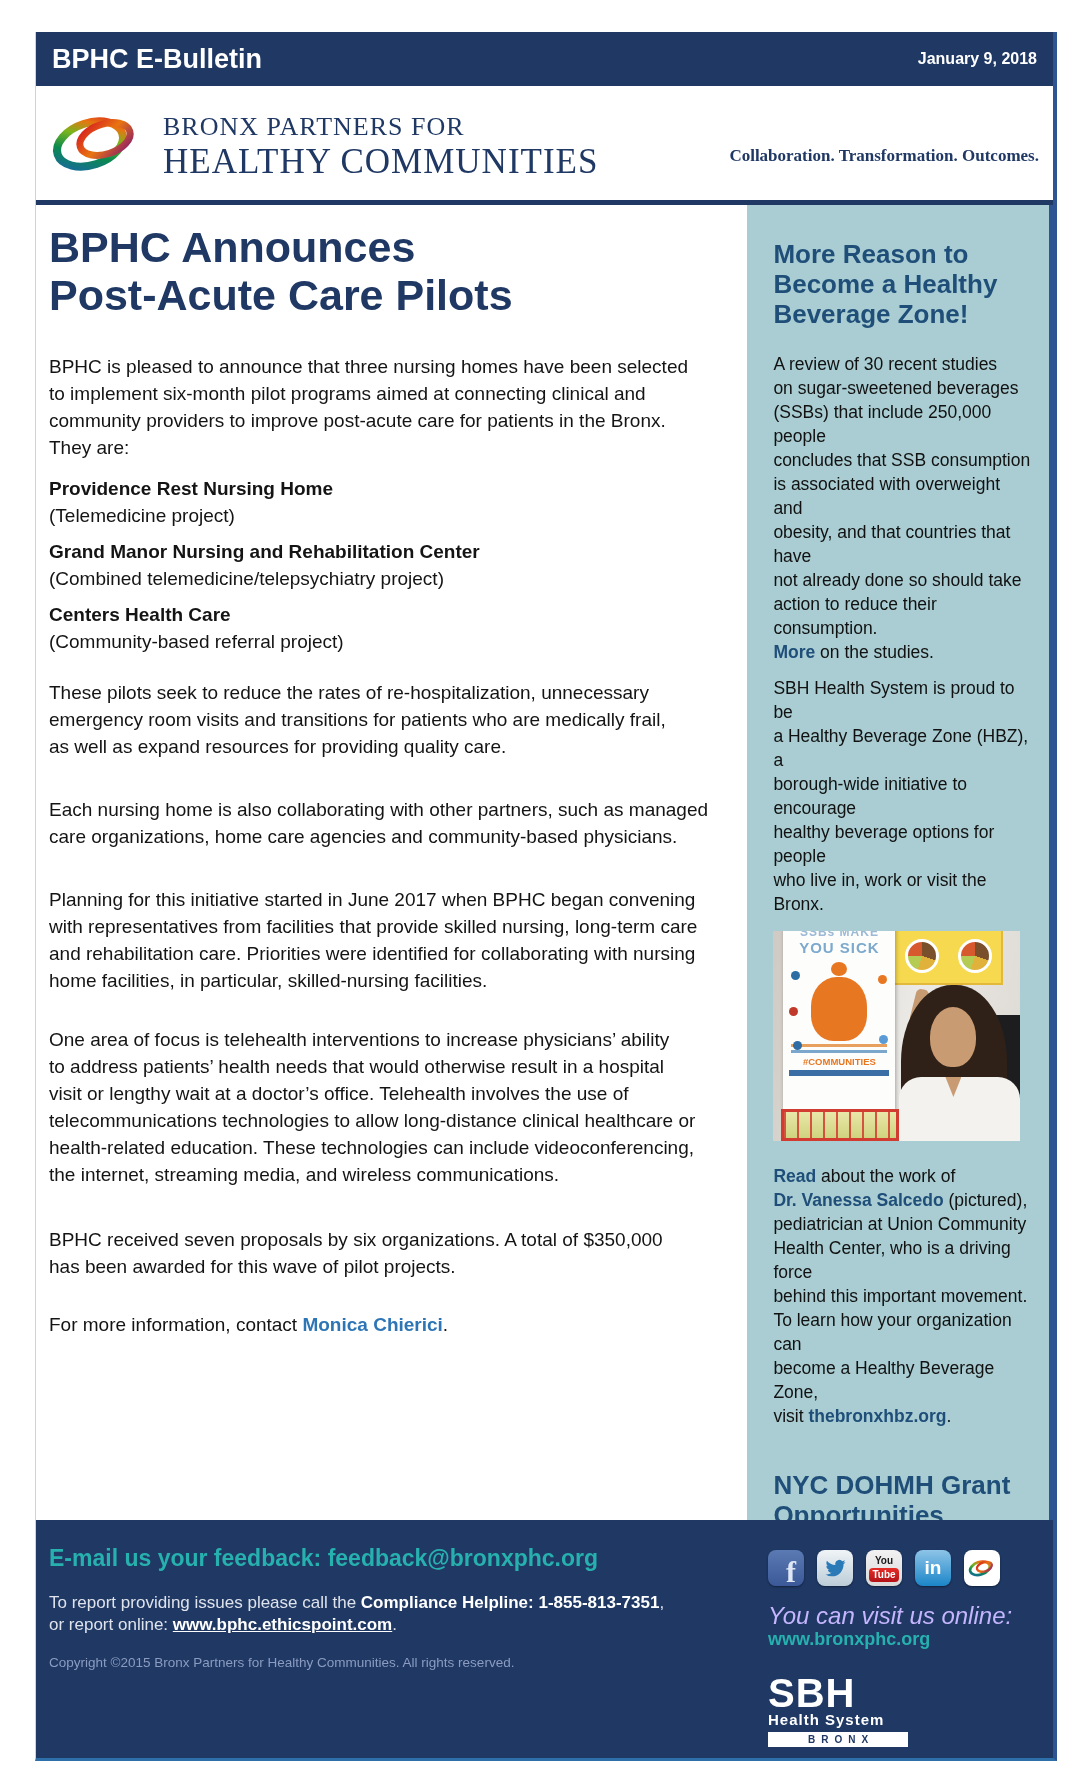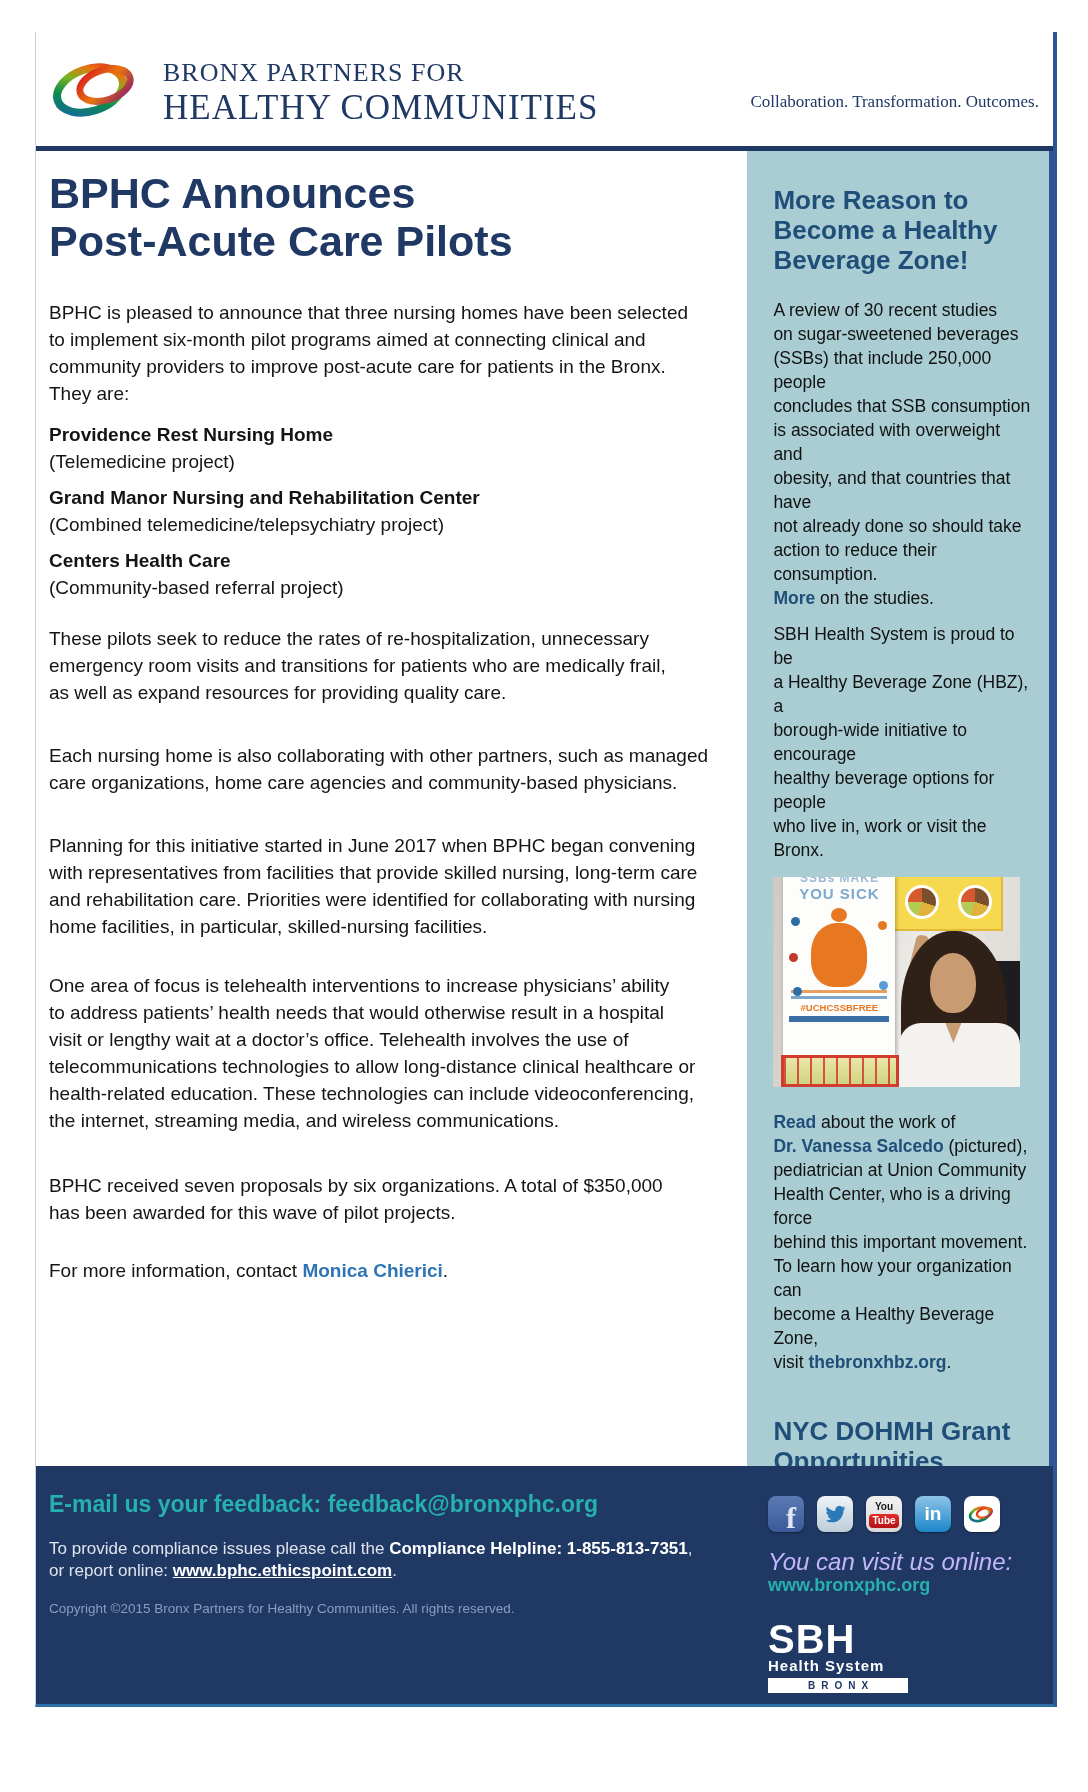--- a/index.html
+++ b/index.html
@@ -11,21 +11,21 @@
   .topbar { height:54px; background:#1f3864; display:flex; align-items:center; justify-content:space-between; padding:0 16px; }
   .topbar-title { color:#ffffff; font-size:27px; font-weight:bold; }
   .topbar-date { color:#ffffff; font-size:16px; font-weight:bold; }
 
   
   .brand { height:114px; background:#ffffff; position:relative; }
   .brand-logo { position:absolute; left:14px; top:26px; }
   .brand-text { position:absolute; left:127px; top:26px; color:#1f3864; font-family:"Liberation Serif", serif; }
   .brand-line1 { font-size:26px; letter-spacing:1px; }
   .brand-line2 { font-size:35px; letter-spacing:1px; }
-  .brand-tagline { position:absolute; right:14px; top:60px; color:#1f3864; font-family:"Liberation Serif", serif; font-size:17px; font-weight:normal;margin-left:34px; }
+  .brand-tagline { position:absolute; right:14px; top:60px; color:#1f3864; font-family:"Liberation Serif", serif; font-size:17px; font-weight:bold;margin-left:34px; }
 
   .divider { height:5px; background:#1f3864; }
 
   
   .content { display:flex; height:1315px; overflow:hidden; }
   .main { width:715px; background:#ffffff; padding:18px 30px 0 13px; }
   .sidebar { width:307px; background:#a9cdd2; border-right:4px solid #2e5494; padding:34px 18px 0 26px; }
 
   .pre { white-space:pre-line; }
 
@@ -106,20 +106,24 @@
   .sbh { color:#ffffff; }
   .sbh-1 { font-size:40px; font-weight:bold; letter-spacing:1px; line-height:36px; }
   .sbh-2 { font-size:15px; font-weight:bold; letter-spacing:1px; line-height:18px; }
   .sbh-3 { display:inline-block; background:#ffffff; color:#1f3864; font-size:10px; font-weight:bold; letter-spacing:6px; line-height:13px; padding:1px 6px 1px 12px; margin-top:3px; min-width:140px; text-align:center; }
 </style>
 </head>
 <body>
 
 <div class="page">
 
+  <div class="topbar">
+    <div class="topbar-title">BPHC E-Bulletin</div>
+    <div class="topbar-date">January 9, 2018</div>
+  </div>
 
   <div class="brand">
     <div class="brand-logo">
       <svg width="94" height="62" viewBox="0 0 94 62">
         <defs>
           <linearGradient id="lg1" x1="0" y1="1" x2="1" y2="0">
             <stop offset="0" stop-color="#1a63ad"></stop>
               <stop offset="0.35" stop-color="#0a8a4e"></stop>
             <stop offset="0.6" stop-color="#7ab51d"></stop>
               <stop offset="0.8" stop-color="#e87511"></stop>
@@ -221,21 +225,21 @@
           <div class="poster-t2">YOU SICK</div>
           <div class="fig-head"></div>
           <div class="fig-body"></div>
           <span class="dot dot1"></span>
           <span class="dot dot2"></span>
           <span class="dot dot3"></span>
           <span class="dot dot4"></span>
           <span class="dot dot5"></span>
           <div class="p-line"></div>
           <div class="p-line blue"></div>
-          <div class="hashtag">#UCHCSSBFREE</div>
+          <div class="hashtag">#COMMUNITIES</div>
           <div class="p-footbar"></div>
         </div>
         <div class="cart"></div>
         <div class="hand"></div>
         <div class="bottle"></div>
         <div class="chair"></div>
         <div class="hair"></div>
         <div class="face"></div>
         <div class="coat"></div>
         <div class="collar"></div>
@@ -252,21 +256,21 @@
 
       <h2 class="sb-heading sb-heading2 pre">NYC DOHMH Grant
 Opportunities</h2>
 
     </div>
   </div>
 
   <div class="footer">
     <div class="footer-left">
       <div class="f-feedback"><span>E-mail us your feedback: </span><span>feedback@bronxphc.org</span></div>
-      <div class="f-body f-compliance pre"><span>To provide compliance issues please call the </span><span class="f-bold">Compliance Helpline: 1-855-813-7351</span><span>,
+      <div class="f-body f-compliance pre"><span>To report providing issues please call the </span><span class="f-bold">Compliance Helpline: 1-855-813-7351</span><span>,
 or report online: </span><span class="f-link">www.bphc.ethicspoint.com</span><span>.</span></div>
       <div class="f-copyright">Copyright ©2015 Bronx Partners for Healthy Communities. All rights reserved.</div>
     </div>
 
     <div class="footer-right">
       <div class="social-row">
         <div class="icon icon-fb">f</div>
         <div class="icon icon-tw">
           <svg width="26" height="26" viewBox="0 0 32 32">
               <path fill="#2a7ab8" d="M29 8.5c-.9.4-1.9.7-2.9.8 1-.6 1.8-1.6 2.2-2.7-1 .6-2.1 1-3.2 1.2a5 5 0 0 0-8.6 4.6c-4.2-.2-7.9-2.2-10.4-5.3-.4.8-.7 1.6-.7 2.6 0 1.7.9 3.3 2.3 4.2-.8 0-1.6-.3-2.3-.6v.1c0 2.4 1.7 4.5 4 4.9-.4.1-.9.2-1.3.2-.3 0-.6 0-.9-.1.6 2 2.5 3.5 4.7 3.5a10.1 10.1 0 0 1-7.5 2.1 14.3 14.3 0 0 0 7.7 2.3c9.3 0 14.4-7.7 14.4-14.4v-.7c1-.7 1.8-1.6 2.5-2.7z"></path>

